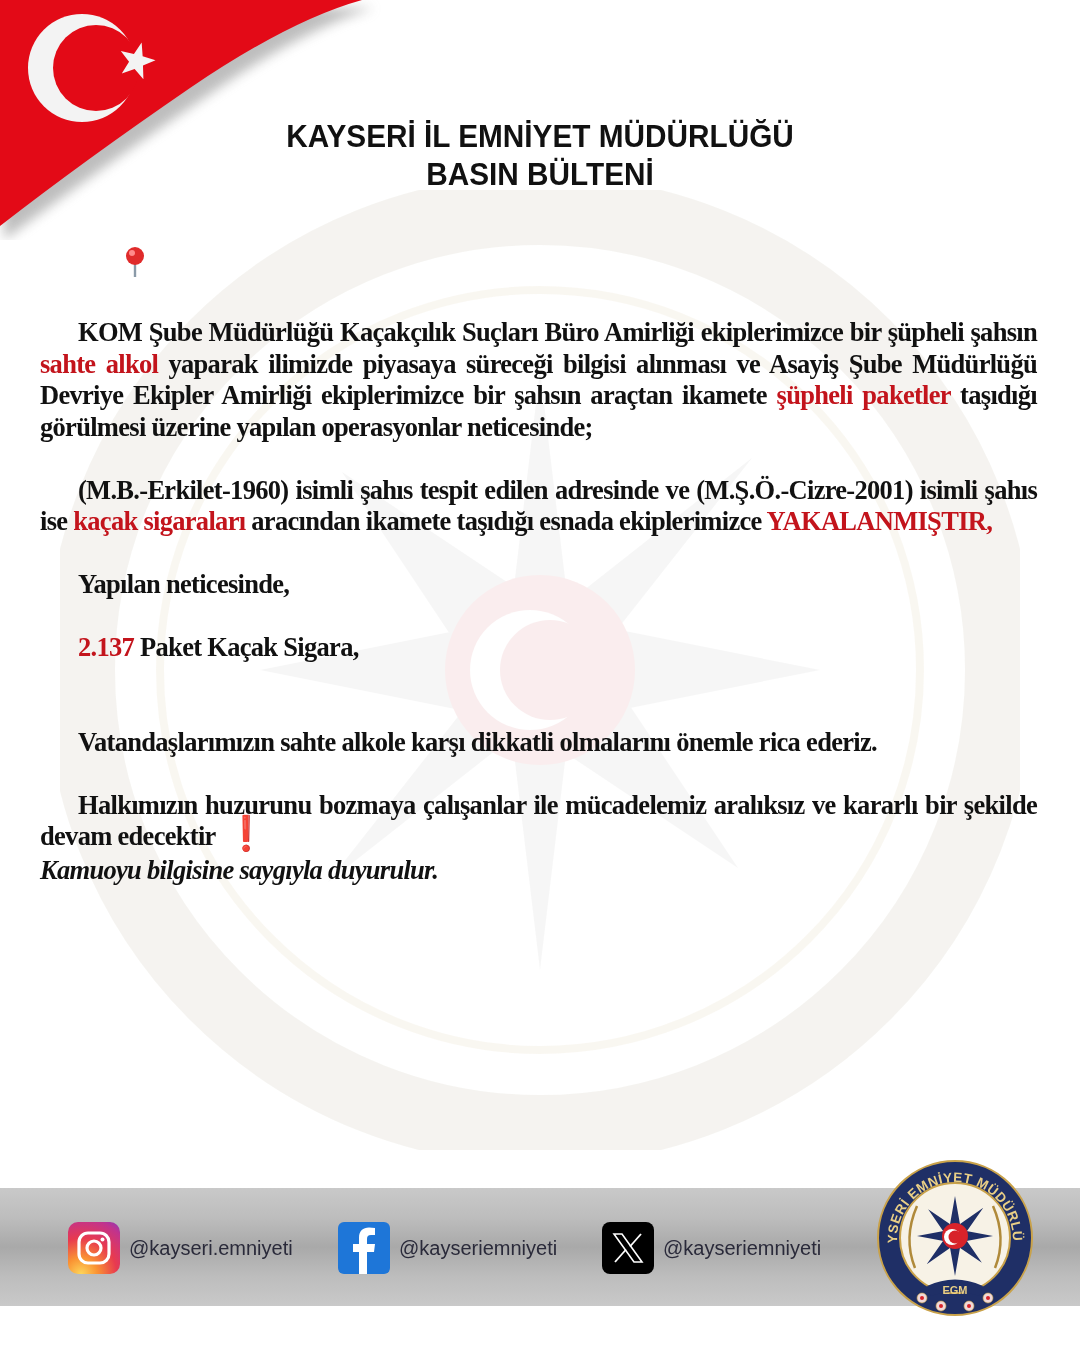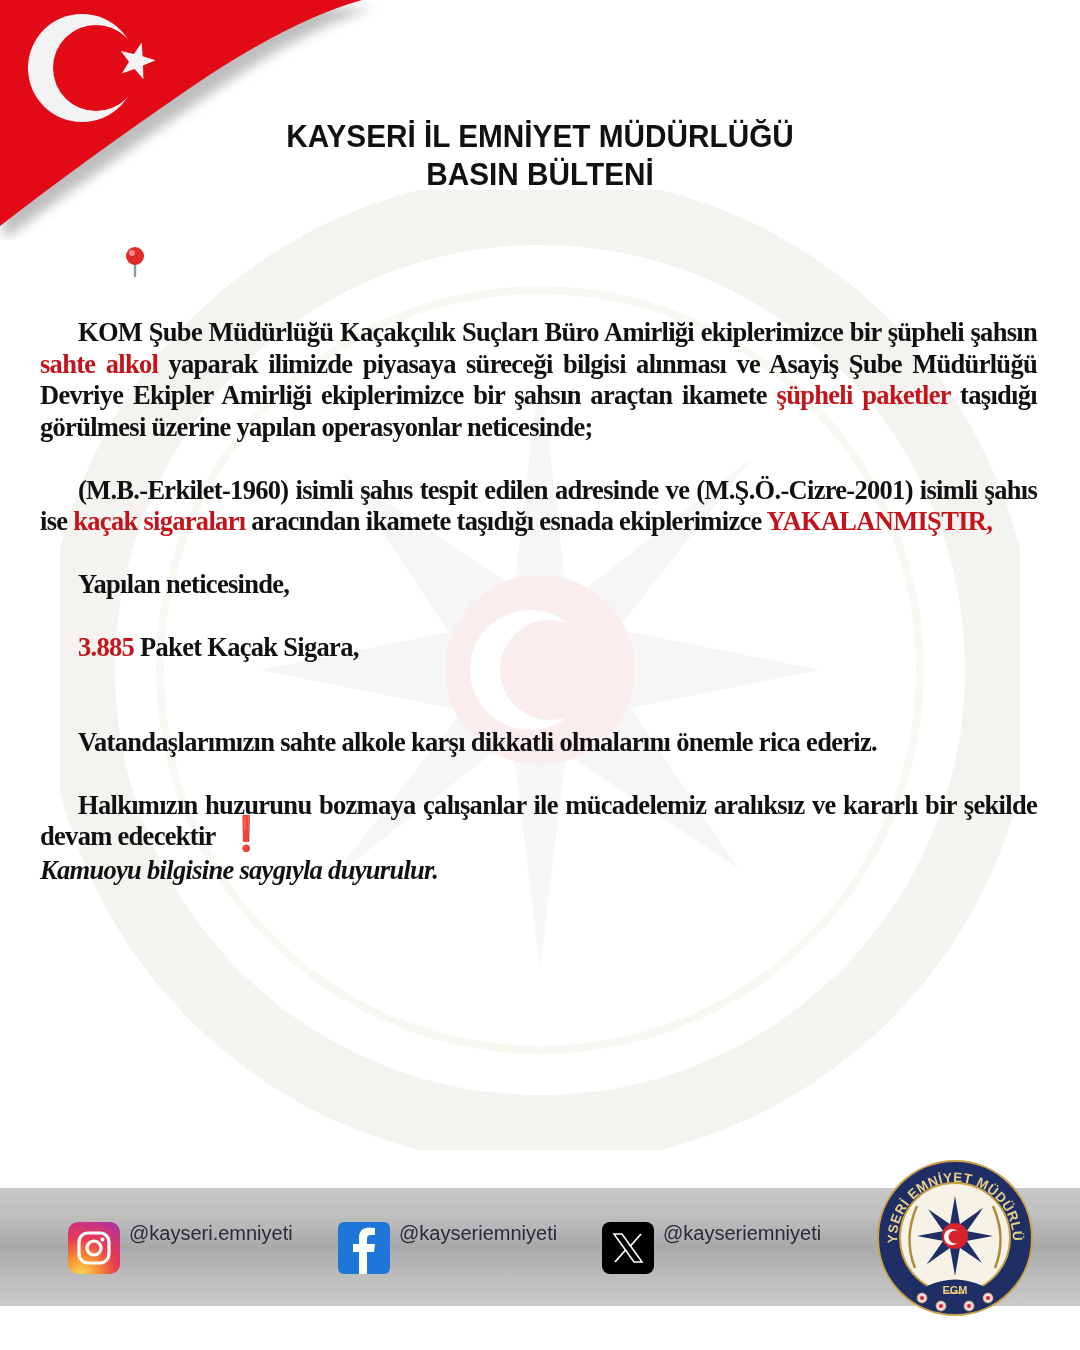--- a/index.html
+++ b/index.html
@@ -17,21 +17,21 @@
   .red { color: #c3141c; }
   .gap { height: 31.5px; }
   .title-line { text-indent: 38px; }
   .pin { display: inline-block; vertical-align: -4px; margin-left: 8px; }
   .items { padding-left: 38px; }
   .excl { color: #d8232a; font-size: 34px; margin-left: 10px; line-height: 20px; }
   .signature { font-style: italic; padding-right: 4px; margin-top: 2px; }
 
   .footer { position: absolute; left: 0; top: 1188px; width: 1080px; height: 118px;
     background: linear-gradient(to bottom, #c9c9c9 0%, #bdbdbd 25%, #a9a9a9 50%, #bdbdbd 75%, #c9c9c9 100%); }
-  .social { position: absolute; top: 1222px; height: 52px; display: flex; align-items: flex-start;
+  .social { position: absolute; top: 1222px; height: 52px; display: flex; align-items: center;
     font-family: "Liberation Sans", "DejaVu Sans", sans-serif; font-size: 20px; color: #2a2a3a; }
   .social .ico { width: 52px; height: 52px; border-radius: 10px; margin-right: 9px; display: flex; align-items: center; justify-content: center; }
   .ico.ig { background: radial-gradient(circle at 25% 100%, #fdd65a 0%, #fa9333 25%, #e83a4f 55%, #c1338d 85%, #8a3ab9 100%); }
   .ico.fb { background: #1e76d8; border-radius: 6px; }
   .ico.x { background: #000; border-radius: 8px; }
   .badge { position: absolute; left: 875px; top: 1158px; width: 160px; height: 160px; }
 </style>
 </head>
 <body>
 
@@ -78,21 +78,21 @@
     <span>KOM Şube Müdürlüğü Kaçakçılık Suçları Büro Amirliği ekiplerimizce bir şüpheli şahsın </span><span class="red">sahte alkol</span><span> yaparak ilimizde piyasaya süreceği bilgisi alınması ve Asayiş Şube Müdürlüğü Devriye Ekipler Amirliği ekiplerimizce bir şahsın araçtan ikamete </span><span class="red">şüpheli paketler</span><span> taşıdığı görülmesi üzerine yapılan operasyonlar neticesinde;</span>
   </p>
   <div class="gap"></div>
   <p class="p">
     <span>(M.B.-Erkilet-1960) isimli şahıs tespit edilen adresinde ve (M.Ş.Ö.-Cizre-2001) isimli şahıs ise </span><span class="red">kaçak sigaraları</span><span> aracından ikamete taşıdığı esnada ekiplerimizce </span><span class="red">YAKALANMIŞTIR,</span>
   </p>
   <div class="gap"></div>
   <p class="title-line">Yapılan neticesinde,</p>
   <div class="gap"></div>
   <div class="items">
-    <div><span class="red">3.885</span><span> Paket Kaçak Sigara,</span></div>
+    <div><span class="red">2.137</span><span> Paket Kaçak Sigara,</span></div>
   </div>
   <div class="gap"></div>
   <div class="gap"></div>
   <p class="title-line">Vatandaşlarımızın sahte alkole karşı dikkatli olmalarını önemle rica ederiz.</p>
   <div class="gap"></div>
   <p class="p">
     <span>Halkımızın huzurunu bozmaya çalışanlar ile mücadelemiz aralıksız ve kararlı bir şekilde devam edecektir</span><span class="excl">❗</span>
   </p>
   <p class="signature">Kamuoyu bilgisine saygıyla duyurulur.</p>
 </div>

